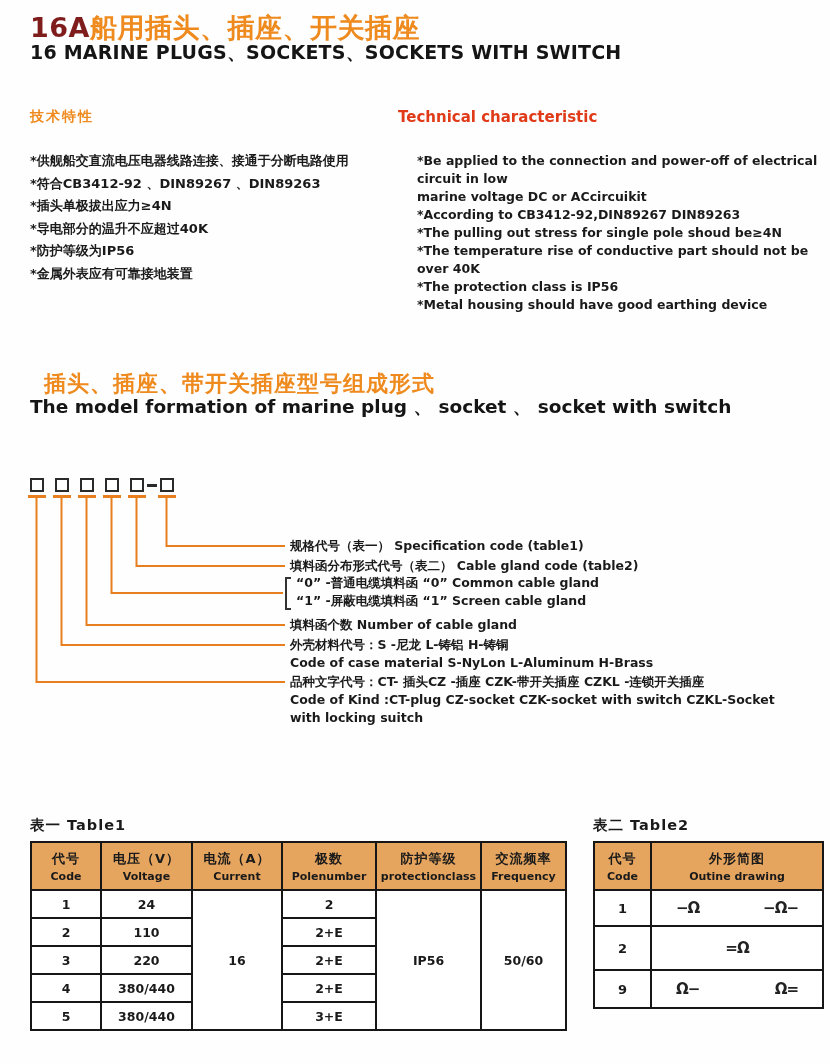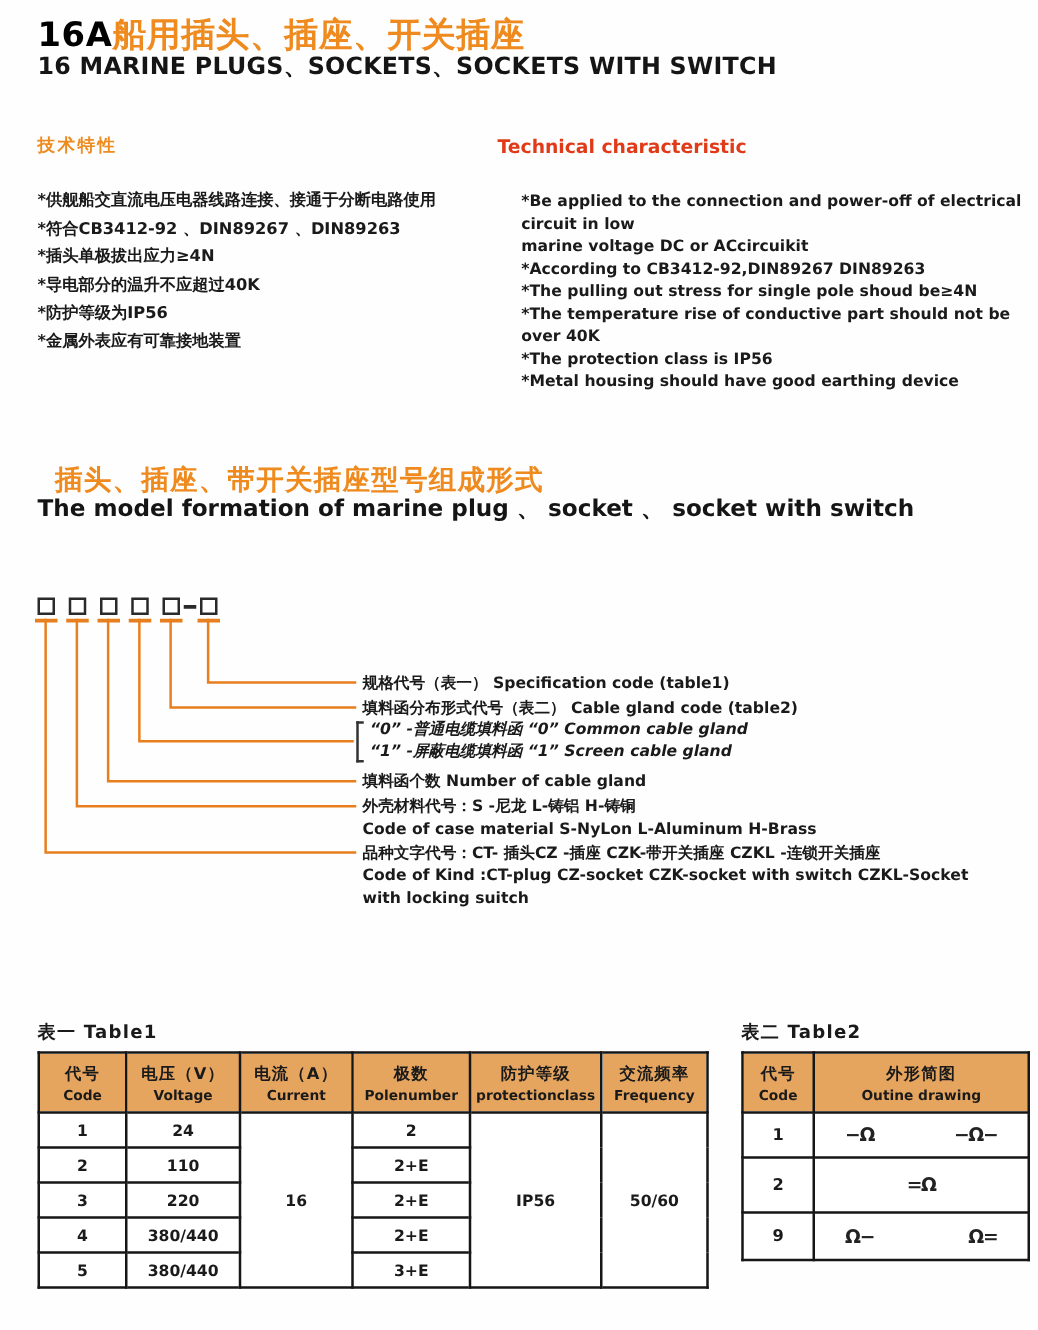--- a/index.html
+++ b/index.html
@@ -4,41 +4,41 @@
 <style>
   * { margin:0; padding:0; box-sizing:border-box; }
   html,body { background:#ffffff; }
   .page {
     position:relative; width:830px; height:1064px; background:#fefefe;
     font-family:"DejaVu Sans","Liberation Sans",sans-serif; color:#1a1a1a;
     overflow:hidden;
   }
   
   .title-row { position:absolute; left:30px; top:10px; font-size:27px; font-weight:bold; letter-spacing:.5px; white-space:nowrap; }
-  .title-prefix { color:#000000; }
+  .title-prefix { color:#7f1d1d; }
   .title-zh { color:#EE8A1E; }
   .title-en { position:absolute; left:30px; top:40px; font-size:19px; font-weight:bold; color:#151515; letter-spacing:.2px; white-space:nowrap; }
   
   .tech-zh-heading { position:absolute; left:30px; top:108px; font-size:14px; font-weight:bold; color:#EE8A1E; letter-spacing:2px; }
   .tech-en-heading { position:absolute; left:398px; top:108px; font-size:15px; font-weight:bold; color:#E03A18; }
   .tech-zh-list { position:absolute; left:30px; top:150px; font-size:13px; font-weight:600; line-height:22.5px; white-space:nowrap; }
   .tech-en-list { position:absolute; left:398px; top:152px; width:425px; font-size:12.5px; font-weight:600; line-height:18px;margin-left:19px; }
   
   .model-title-zh { position:absolute; left:44px; top:369px; font-size:22px; font-weight:bold; color:#EE8A1E; letter-spacing:1px; white-space:nowrap; }
   .model-title-en { position:absolute; left:30px; top:394px; font-size:18.5px; font-weight:bold; color:#151515; white-space:nowrap; }
   
   .diagram { position:absolute; left:0; top:472px; width:830px; height:280px; }
   .dbox { position:absolute; top:6px; width:14px; height:14px; border:2px solid #2a2a2a; background:#fff; }
   .dbar { position:absolute; top:23px; width:18px; height:3px; background:#E87F1F; }
   .ddash { position:absolute; top:12px; left:147px; width:10px; height:3px; background:#2a2a2a; }
   .dlines { position:absolute; left:0; top:0; width:830px; height:280px; }
   .dlabel { position:absolute; left:290px; font-size:12.5px; font-weight:600; white-space:nowrap; color:#1a1a1a; }
   .dbracket { position:absolute; left:285px; top:105px; width:6px; height:33px;
     border-left:2px solid #333; border-top:2px solid #333; border-bottom:2px solid #333; }
-  .l3text { left:296px;font-style:italic; }
+  .l3text { left:296px; }
   
   .tcaption { position:absolute; top:816px; font-size:14.5px; font-weight:bold; color:#1a1a1a; letter-spacing:1px; }
   .cap1 { left:30px; } .cap2 { left:593px; }
   table { border-collapse:collapse; table-layout:fixed; position:absolute; top:841px; background:#fff; }
   .table1 { left:30px; width:535px; }
   .table2 { left:593px; width:229px; }
   th, td { border:2px solid #161616; text-align:center; vertical-align:middle; overflow:hidden; }
   th { background:#E6A55F; height:48px; padding:2px 1px; }
   .hz { font-size:13px; font-weight:bold; letter-spacing:1px; }
   .he { font-size:11px; font-weight:bold; margin-top:2px; }

